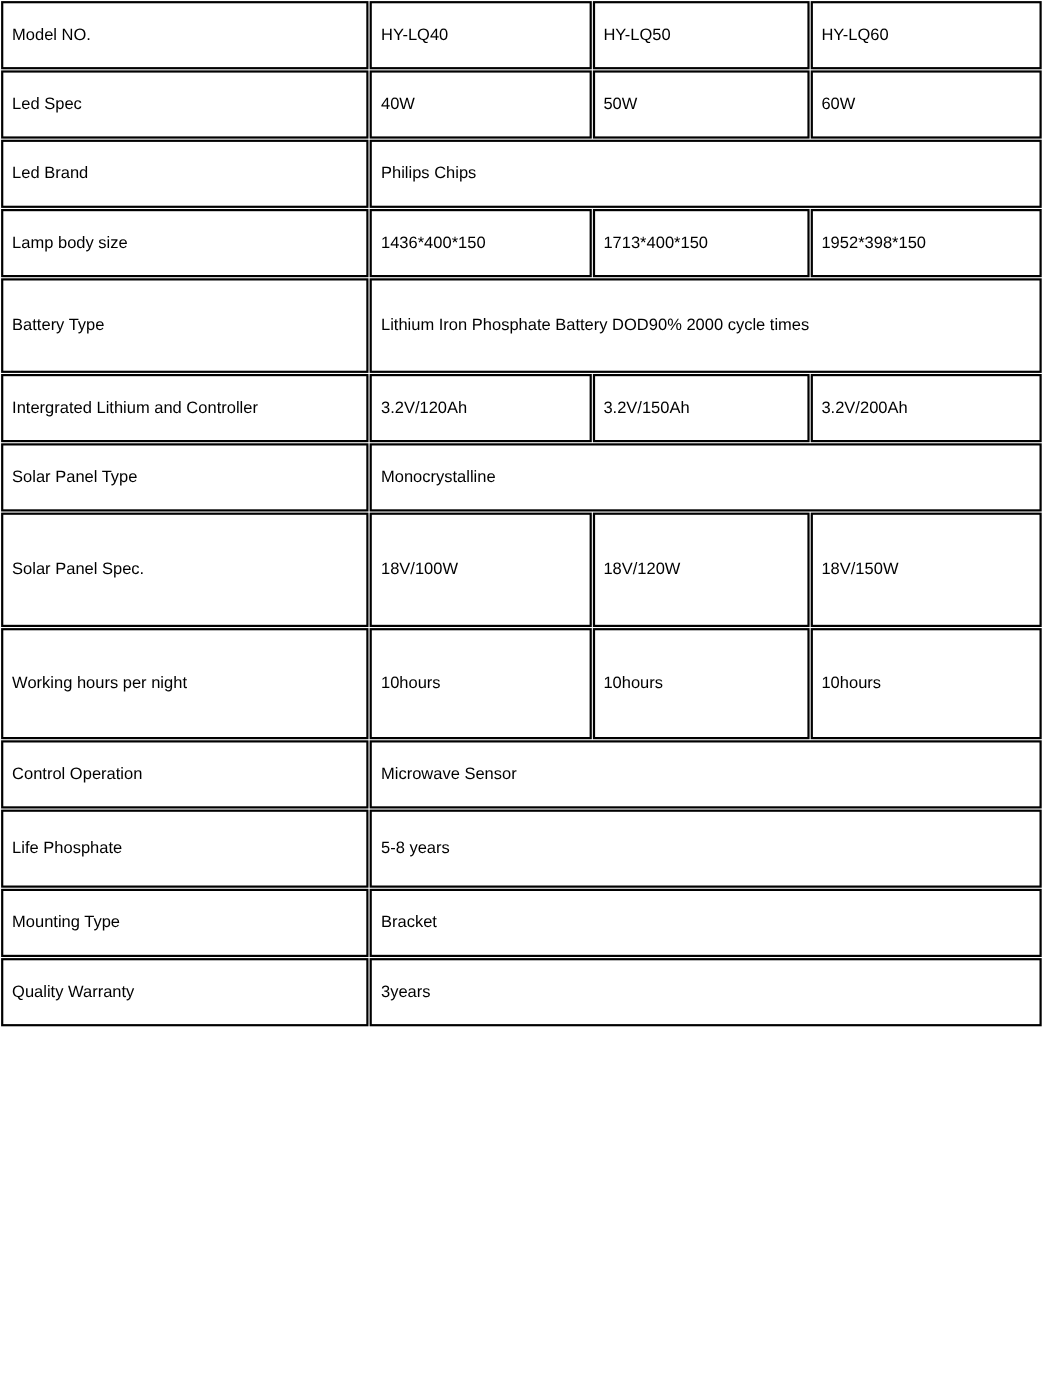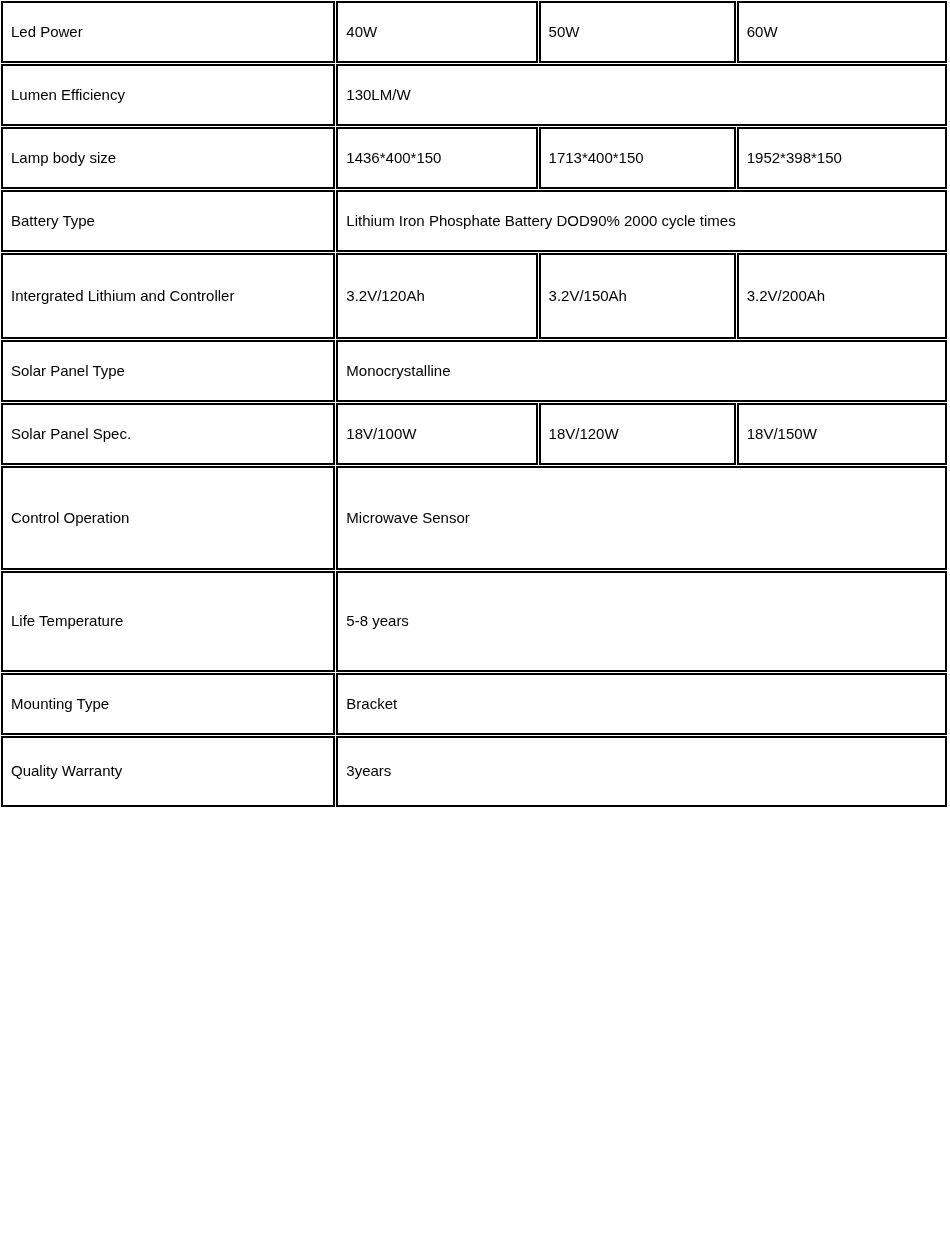--- a/index.html
+++ b/index.html
@@ -47,28 +47,34 @@
 
 <table class="spec-table">
   <colgroup>
     <col style="width:334px">
     <col style="width:201px">
     <col style="width:197px">
     <col style="width:210px">
   </colgroup>
   <tbody>
       <tr>
-        <td class="label-cell">Led Power</td>
+        <td class="label-cell">Model NO.</td>
+        <td class="value-cell">HY-LQ40</td>
+        <td class="value-cell">HY-LQ50</td>
+        <td class="value-cell">HY-LQ60</td>
+      </tr>
+      <tr>
+        <td class="label-cell">Led Spec</td>
         <td class="value-cell">40W</td>
         <td class="value-cell">50W</td>
         <td class="value-cell">60W</td>
       </tr>
       <tr>
-        <td class="label-cell">Lumen Efficiency</td>
-        <td class="value-cell" colspan="3">130LM/W</td>
+        <td class="label-cell">Led Brand</td>
+        <td class="value-cell" colspan="3">Philips Chips</td>
       </tr>
       <tr>
         <td class="label-cell">Lamp body size</td>
         <td class="value-cell">1436*400*150</td>
         <td class="value-cell">1713*400*150</td>
         <td class="value-cell">1952*398*150</td>
       </tr>
       <tr>
         <td class="label-cell">Battery Type</td>
         <td class="value-cell" colspan="3">Lithium Iron Phosphate Battery DOD90% 2000 cycle times</td>
@@ -83,25 +89,31 @@
         <td class="label-cell">Solar Panel Type</td>
         <td class="value-cell" colspan="3">Monocrystalline</td>
       </tr>
       <tr>
         <td class="label-cell">Solar Panel Spec.</td>
         <td class="value-cell">18V/100W</td>
         <td class="value-cell">18V/120W</td>
         <td class="value-cell">18V/150W</td>
       </tr>
       <tr>
+        <td class="label-cell">Working hours per night</td>
+        <td class="value-cell">10hours</td>
+        <td class="value-cell">10hours</td>
+        <td class="value-cell">10hours</td>
+      </tr>
+      <tr>
         <td class="label-cell">Control Operation</td>
         <td class="value-cell" colspan="3">Microwave Sensor</td>
       </tr>
       <tr>
-        <td class="label-cell">Life Temperature</td>
+        <td class="label-cell">Life Phosphate</td>
         <td class="value-cell" colspan="3">5-8 years</td>
       </tr>
       <tr>
         <td class="label-cell">Mounting Type</td>
         <td class="value-cell" colspan="3">Bracket</td>
       </tr>
       <tr>
         <td class="label-cell">Quality Warranty</td>
         <td class="value-cell" colspan="3">3years</td>
       </tr>

